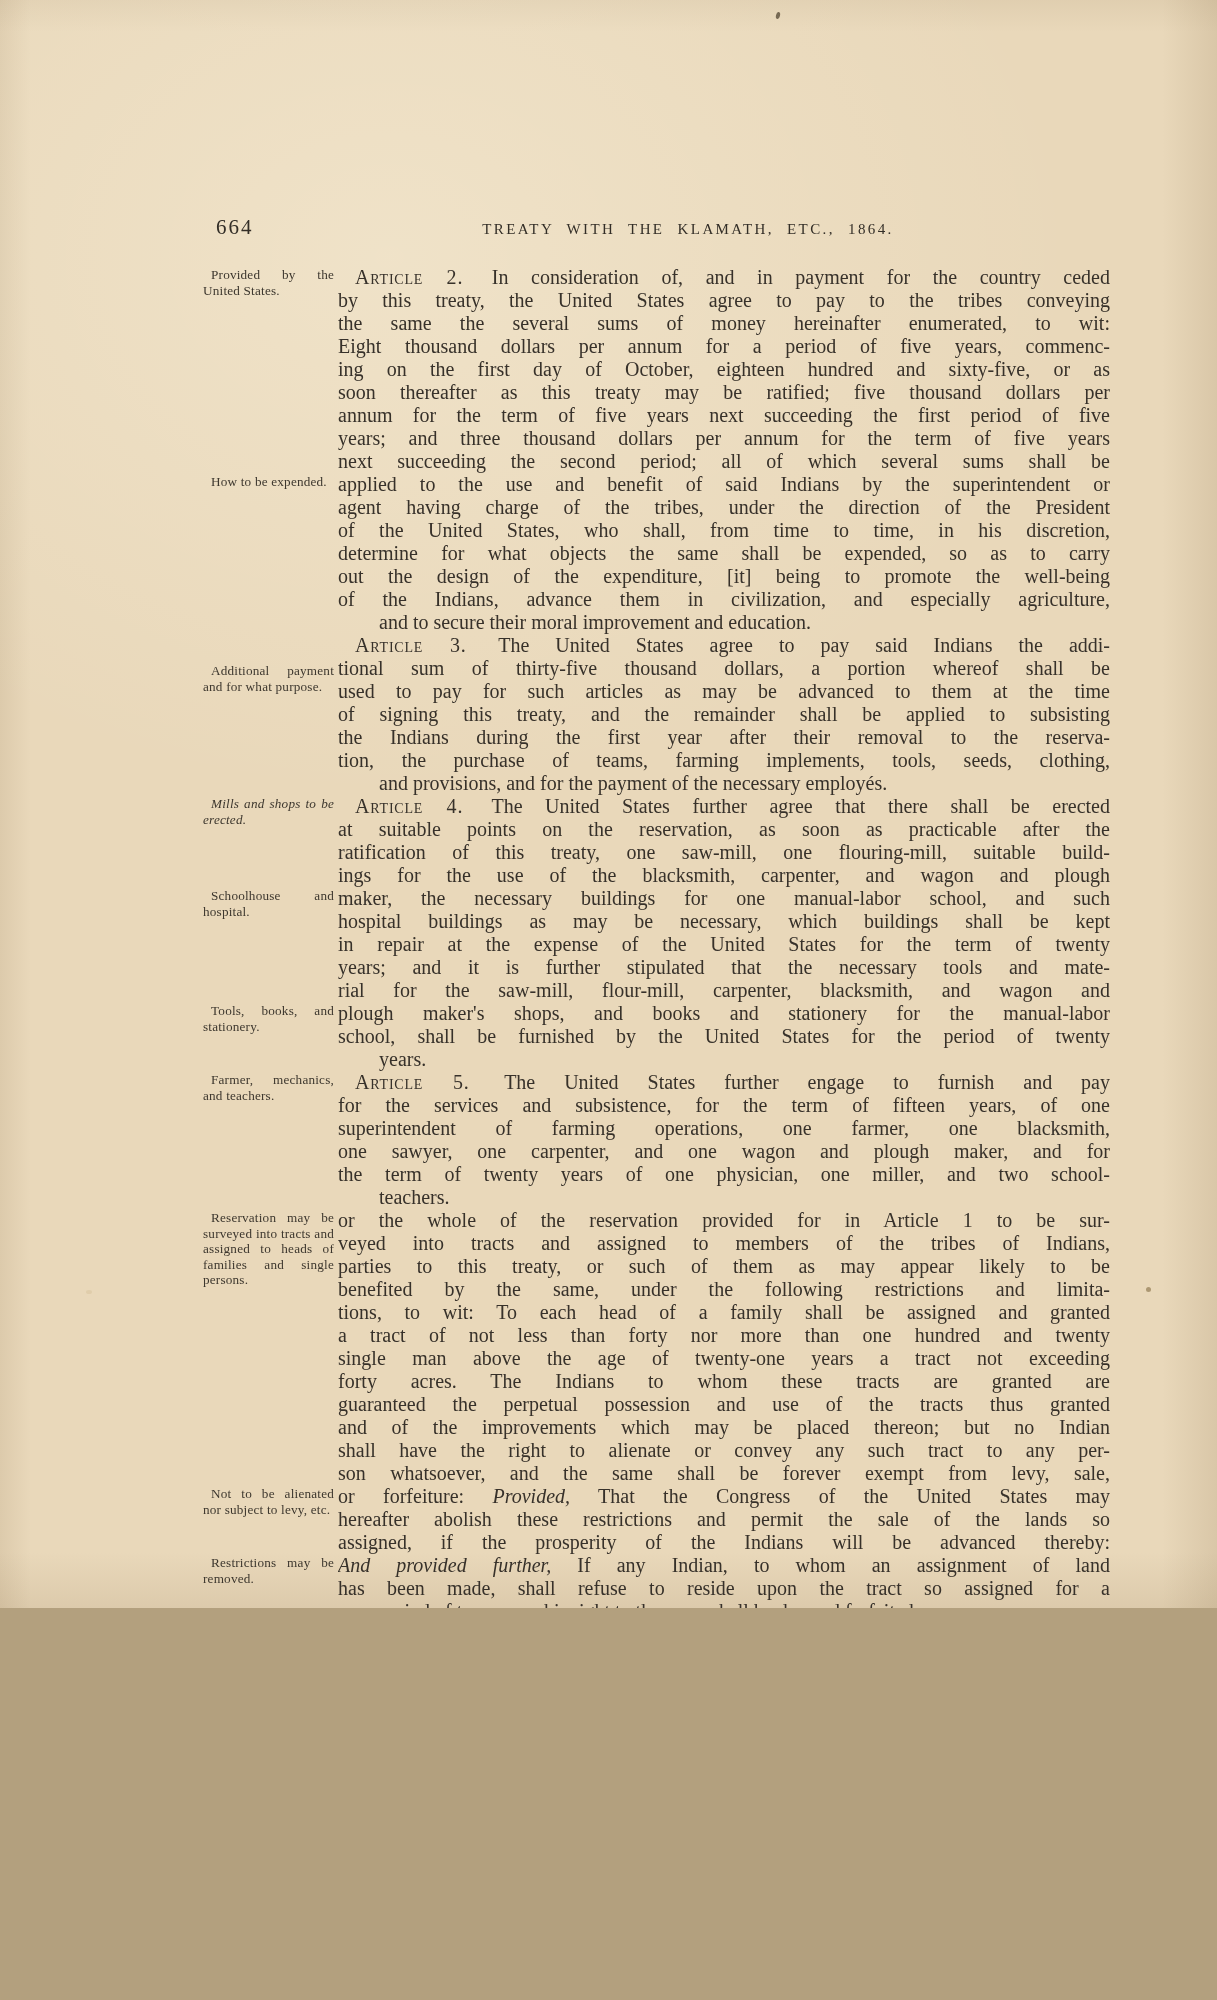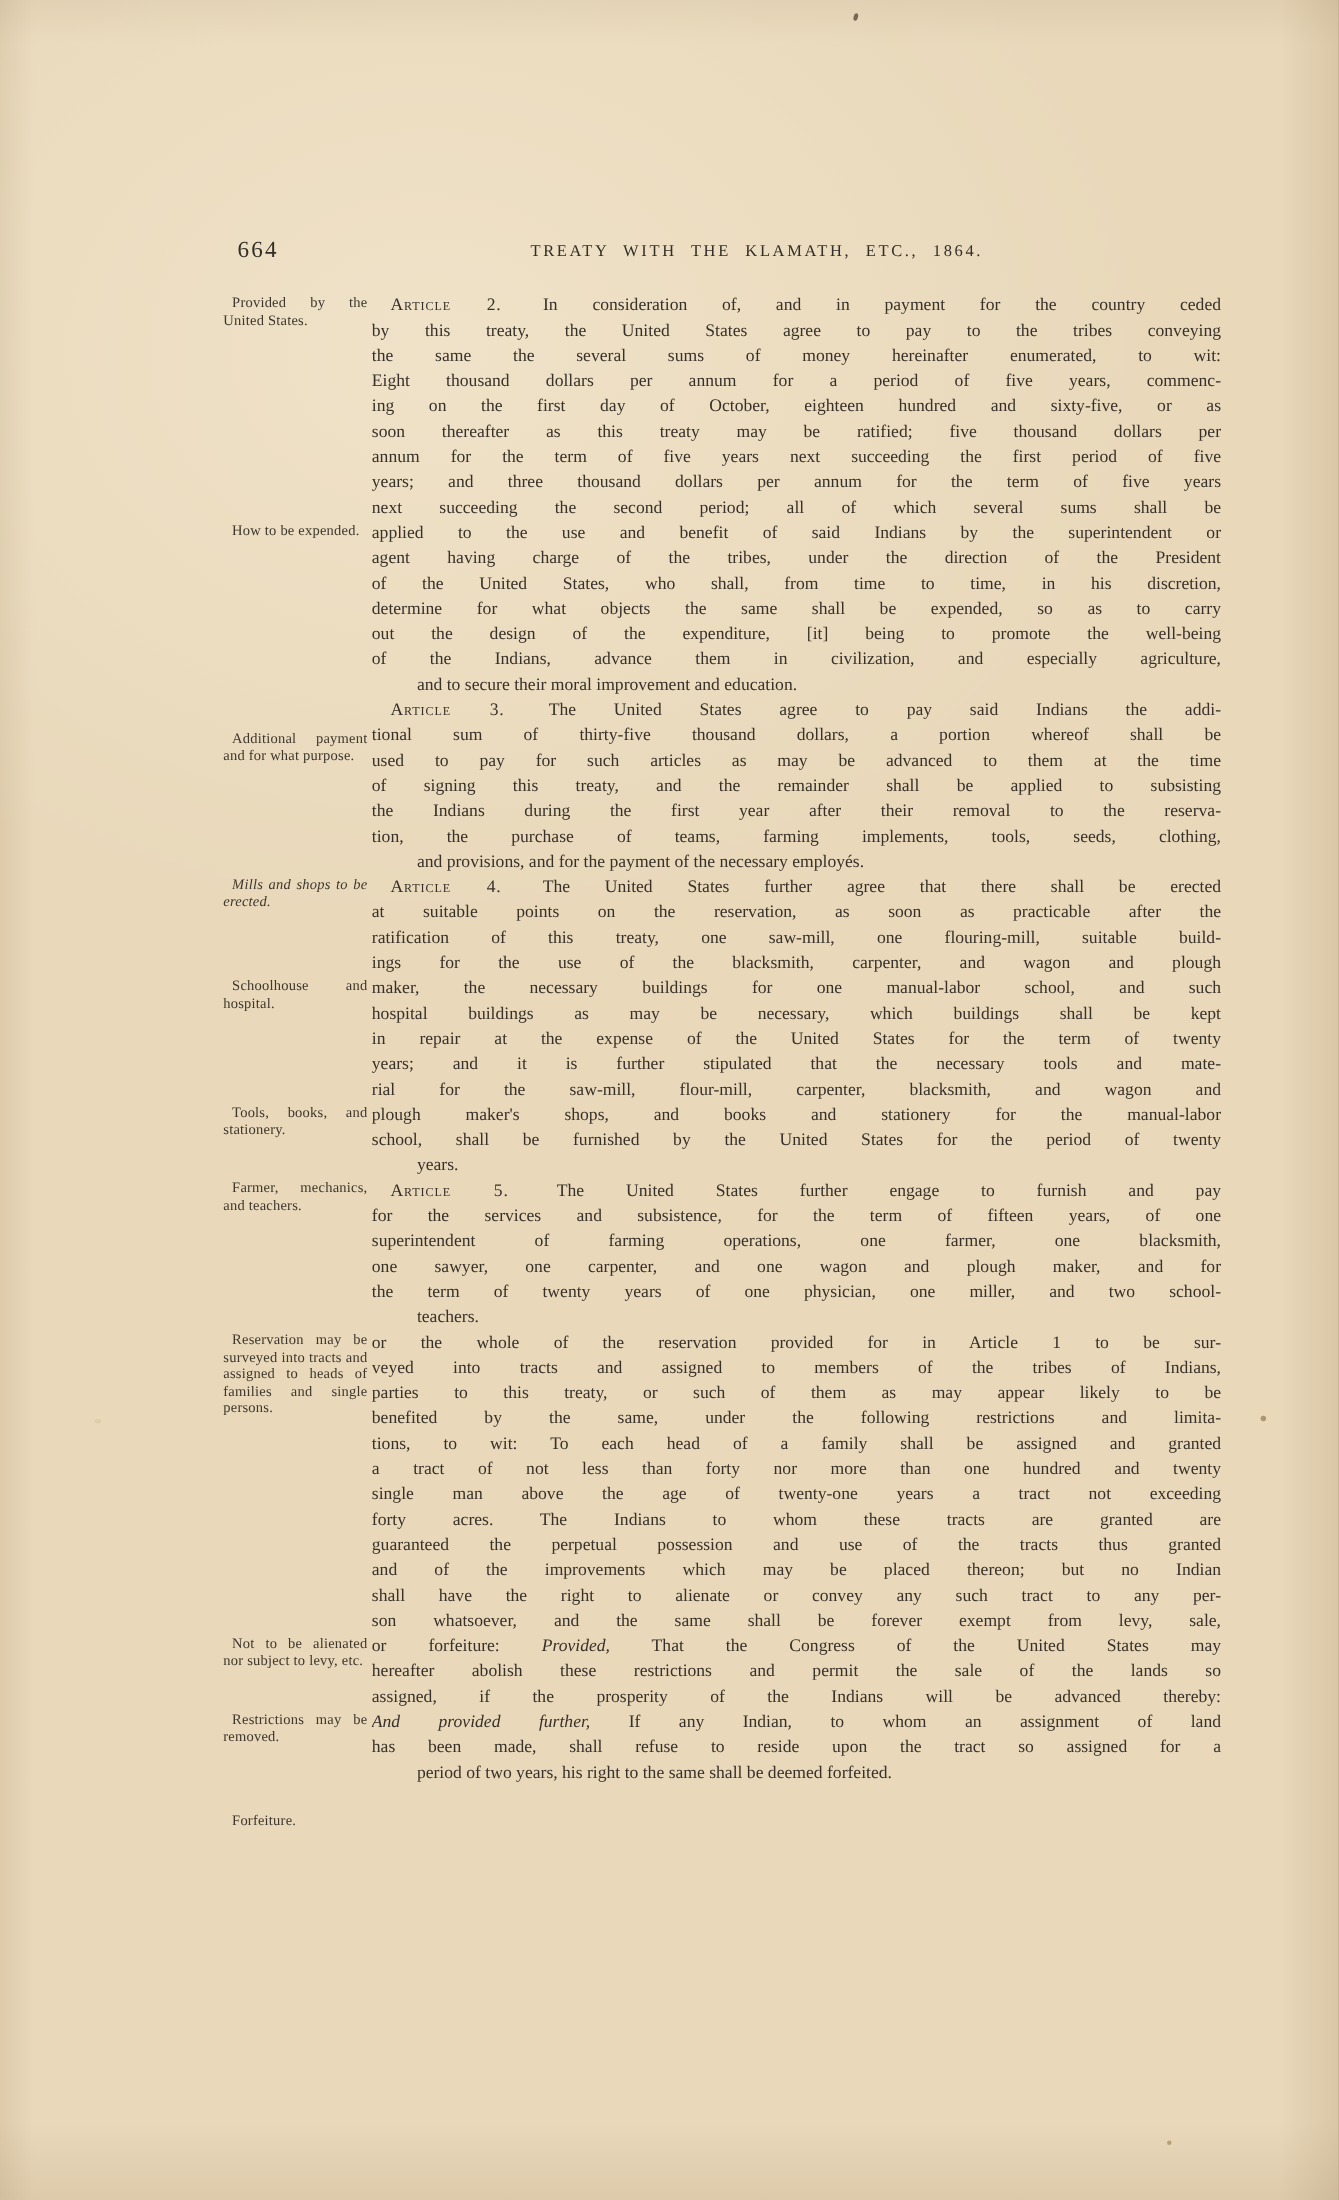--- a/index.html
+++ b/index.html
@@ -1,18 +1,18 @@
 <!DOCTYPE html>
 <html><head>
 <meta charset="utf-8">
 <style>
   html,body{margin:0;padding:0;background:#b3a07e;}
   .page{
     position:relative;
-    width:1217px;height:2000px;
+    width:1217px;height:1608px;
     margin:0;
     overflow:hidden;
     background:
       radial-gradient(ellipse 950px 750px at 32% 16%, rgba(255,250,233,0.30), rgba(255,250,233,0) 72%),
       linear-gradient(to right, rgba(110,82,44,0.10) 0%, rgba(110,82,44,0) 2.5%, rgba(110,82,44,0) 95.5%, rgba(110,82,44,0.13) 100%),
       linear-gradient(to bottom, rgba(110,82,44,0.07) 0%, rgba(110,82,44,0) 2%, rgba(110,82,44,0) 96.5%, rgba(110,82,44,0.10) 100%),
       #e9d8ba;
     font-family:"Liberation Serif","DejaVu Serif",serif;
     color:#37312a;
   }
@@ -21,21 +21,21 @@
     font-size:21px;letter-spacing:2px;color:#332e27;
   }
   .running-title{
     position:absolute;left:338px;top:221px;width:700px;
     text-align:center;
     font-size:15px;letter-spacing:2.4px;word-spacing:7px;
     color:#332e27;
   }
   .body-column{
     position:absolute;left:338px;top:266px;width:772px;
-    font-size:16px;line-height:23px;
+    font-size:20px;line-height:23px;
     color:#37312a;
   }
   .bl{
     height:23px;overflow:hidden;
     text-align:justify;text-align-last:justify;
   }
   .bl.last{text-align-last:left;margin-left:41px;}
   .bl.first{text-indent:17px;}
   .art{font-variant:small-caps;letter-spacing:0.8px;margin-right:6px;}
   .bl i{}

